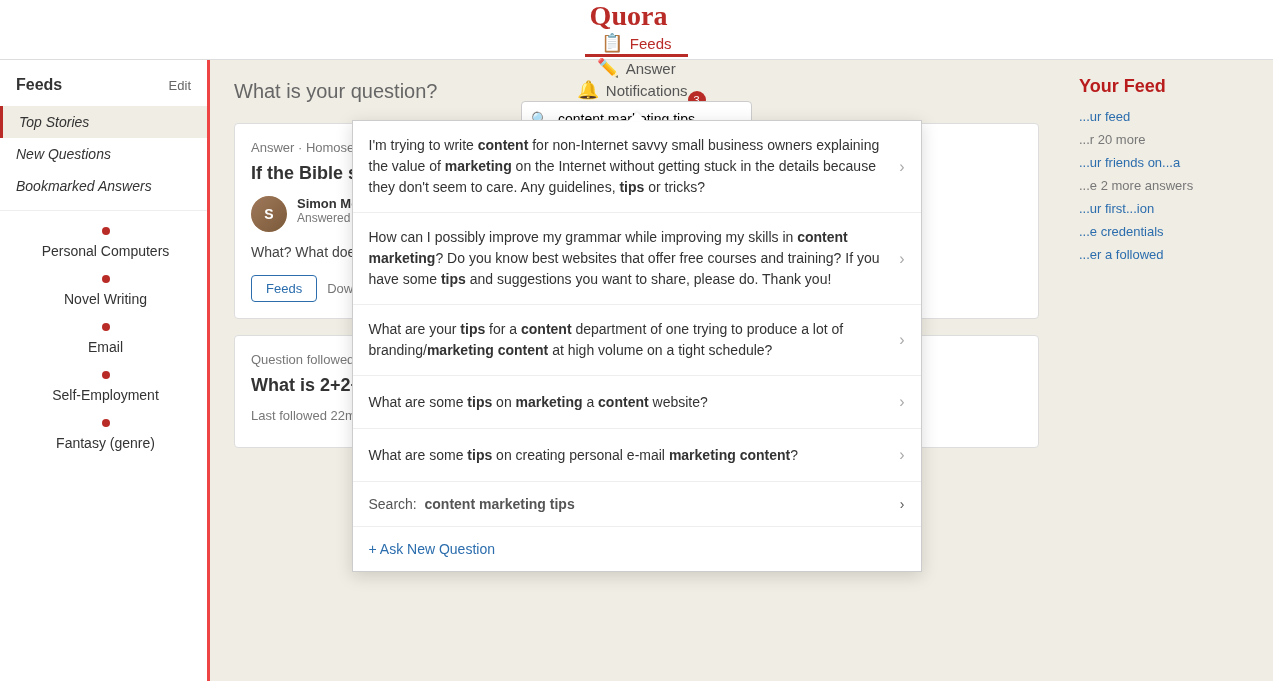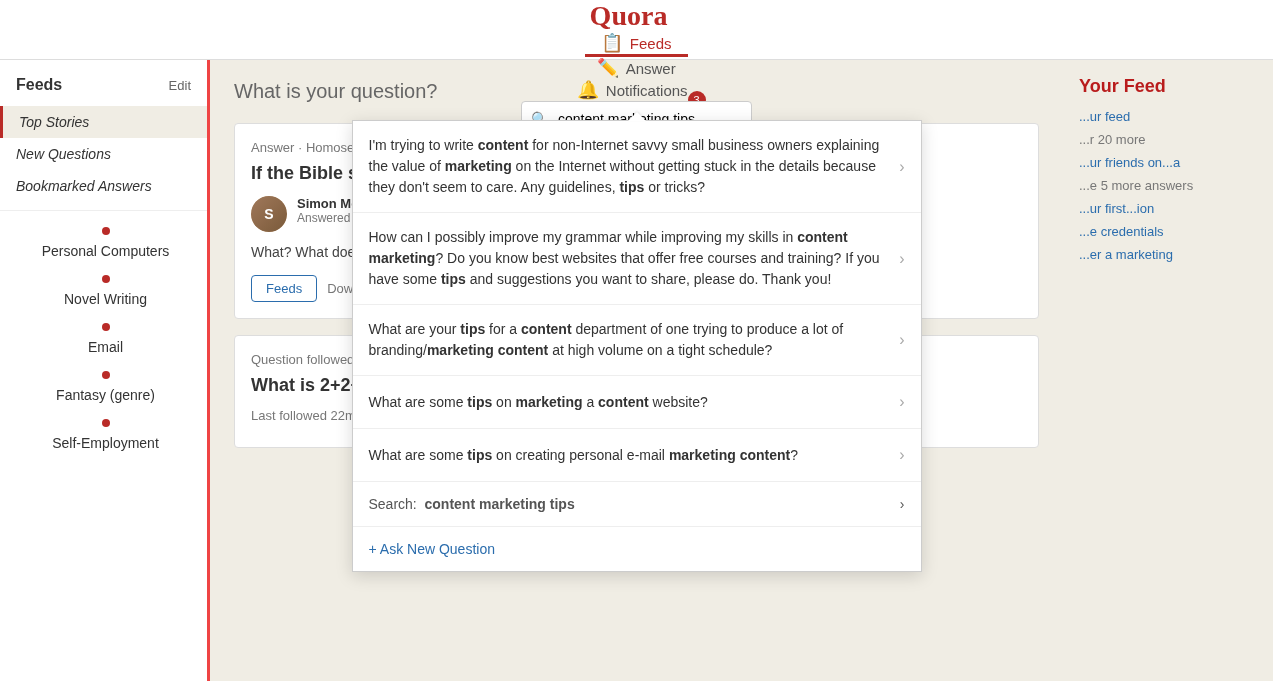--- a/index.html
+++ b/index.html
@@ -422,25 +422,25 @@
     <div class="sidebar-topic">
       <span class="topic-dot"></span>
       <span>Novel Writing</span>
     </div>
     <div class="sidebar-topic">
       <span class="topic-dot"></span>
       <span>Email</span>
     </div>
     <div class="sidebar-topic">
       <span class="topic-dot"></span>
-      <span>Fantasy (genre)</span>
+      <span>Self-Employment</span>
     </div>
     <div class="sidebar-topic">
       <span class="topic-dot"></span>
-      <span>Self-Employment</span>
+      <span>Fantasy (genre)</span>
     </div>
   </div>
 
   <div class="content-area">
     <div class="content-inner">
       <div class="content-question-prompt">What is your question?</div>
 
       <div class="card">
         <div class="card-meta">Answer · Homosexuality · Topic you mi...</div>
         <div class="card-title">If the Bible says a man lyi... homosexuals remain celi...</div>
@@ -521,19 +521,19 @@
         <div class="dropdown-ask-row">+ Ask New Question</div>
       </div>
     </div>
   </div>
 
   <div class="right-sidebar">
     <div class="right-sidebar-title">Your Feed</div>
     <div class="feed-item">...ur feed</div>
     <div class="feed-item-more">...r 20 more</div>
     <div class="feed-item">...ur friends on...a</div>
-    <div class="feed-item-more">...e 5 more answers</div>
+    <div class="feed-item-more">...e 2 more answers</div>
     <div class="feed-item">...ur first...ion</div>
     <div class="feed-item">...e credentials</div>
-    <div class="feed-item">...er a marketing</div>
+    <div class="feed-item">...er a followed</div>
   </div>
 
 </div>
 
 </body></html>

